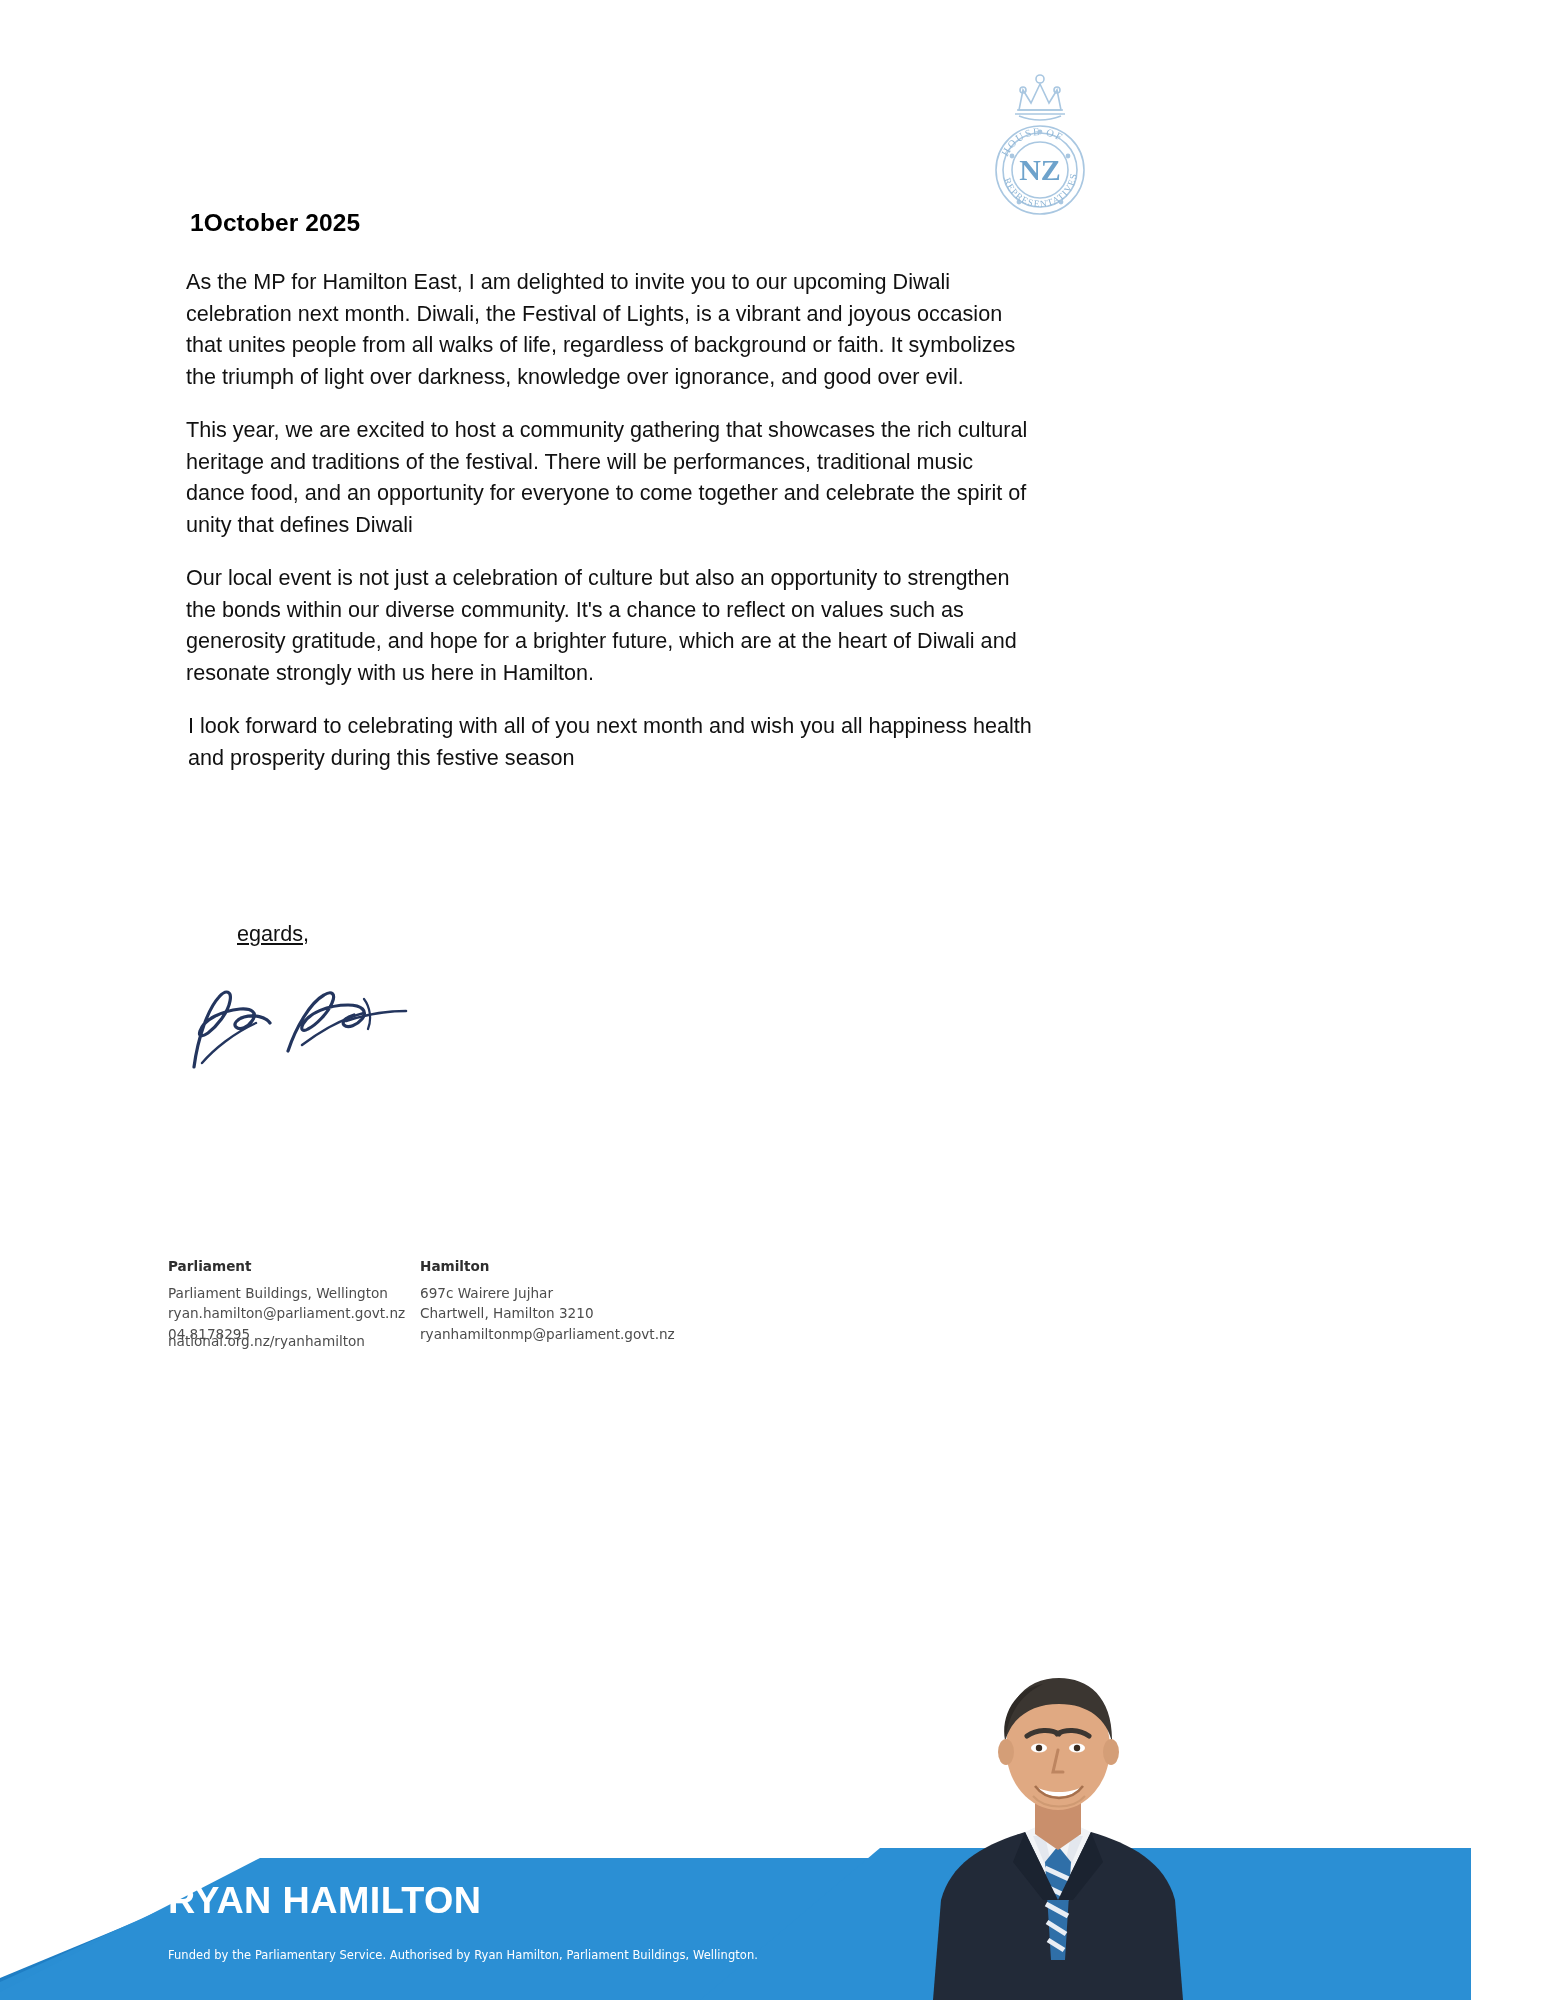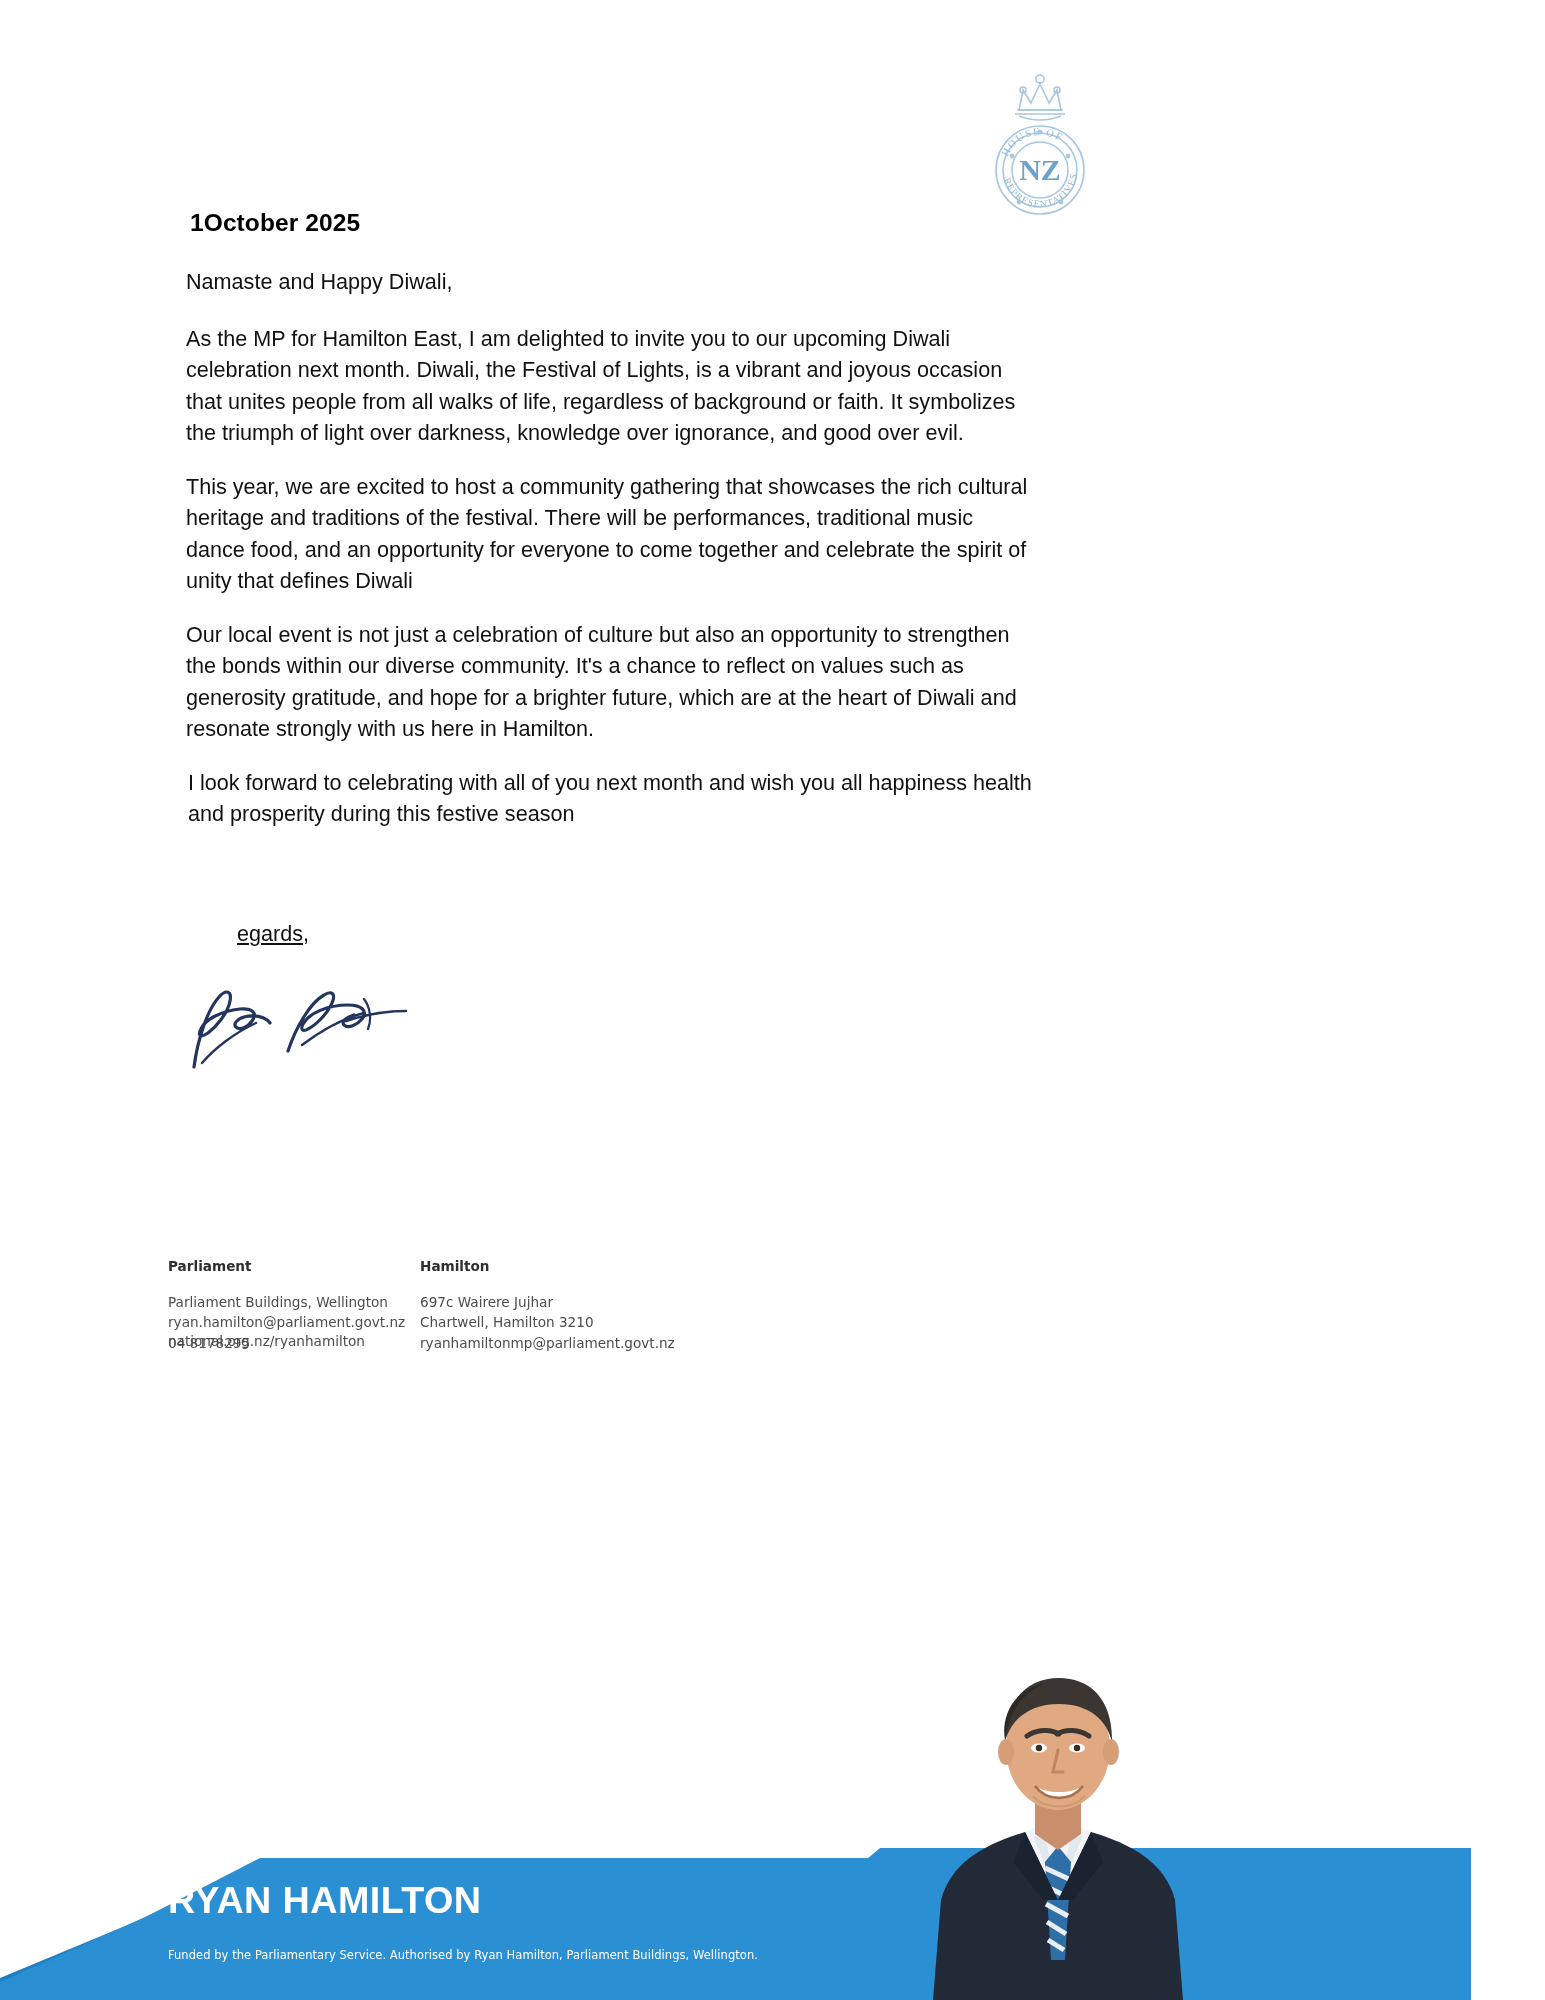--- a/index.html
+++ b/index.html
@@ -77,21 +77,21 @@
     position: absolute;
     font-size: 13.6px;
     line-height: 20.5px;
     color: #4c4c4c;
     font-family: "DejaVu Sans", sans-serif;
   }
   .contact .ct-head {
     font-weight: bold;
     color: #2e2e2e;
     display: block;
-    margin-bottom: 15px;
+    margin-bottom: 6px;
   }
   .contact .ct-line { display: block; }
   .contact-parliament { left: 168px; top: 1256px; }
   .contact-hamilton { left: 420px; top: 1256px; }
   .contact-web {
     position: absolute;
     left: 168px;
     top: 1333px;
     font-size: 13.6px;
     color: #4c4c4c;
@@ -186,21 +186,20 @@
       <text font-family="'Liberation Serif', serif" font-size="9.5" fill="#8fb6d6" letter-spacing="1.2">
         <textPath href="#arcBot" startOffset="8%">REPRESENTATIVES</textPath>
       </text>
       <text x="65" y="110" text-anchor="middle" font-family="'Liberation Serif', serif" font-size="30" font-weight="bold" fill="#6ea3cc">NZ</text>
     </svg>
   </div>
 
   <div class="letter-date">1October 2025</div>
 
   <div class="letter-body">
-    <p class="p-salutation">Namaste and Happy Diwali,</p>
     <p class="p-para">As the MP for Hamilton East, I am delighted to invite you to our upcoming Diwali celebration next month. Diwali, the Festival of Lights, is a vibrant and joyous occasion that unites people from all walks of life, regardless of background or faith. It symbolizes the triumph of light over darkness, knowledge over ignorance, and good over evil.</p>
     <p class="p-para">This year, we are excited to host a community gathering that showcases the rich cultural heritage and traditions of the festival. There will be performances, traditional music  dance  food, and an opportunity for everyone to come together and celebrate the spirit of unity that defines Diwali</p>
     <p class="p-para">Our local event is not just a celebration of culture but also an opportunity to strengthen the bonds within our diverse community. It's a chance to reflect on values such as generosity  gratitude, and hope for a brighter future, which are at the heart of Diwali and resonate strongly with us here in Hamilton.</p>
     <p class="p-lookforward">I look forward to celebrating with all of you next month and wish you all happiness  health  and prosperity during this festive season</p>
   </div>
 
   <div class="regards">egards,</div>
 
   <div class="signature">
     <svg viewBox="0 0 270 100" width="270" height="100" aria-hidden="true">

